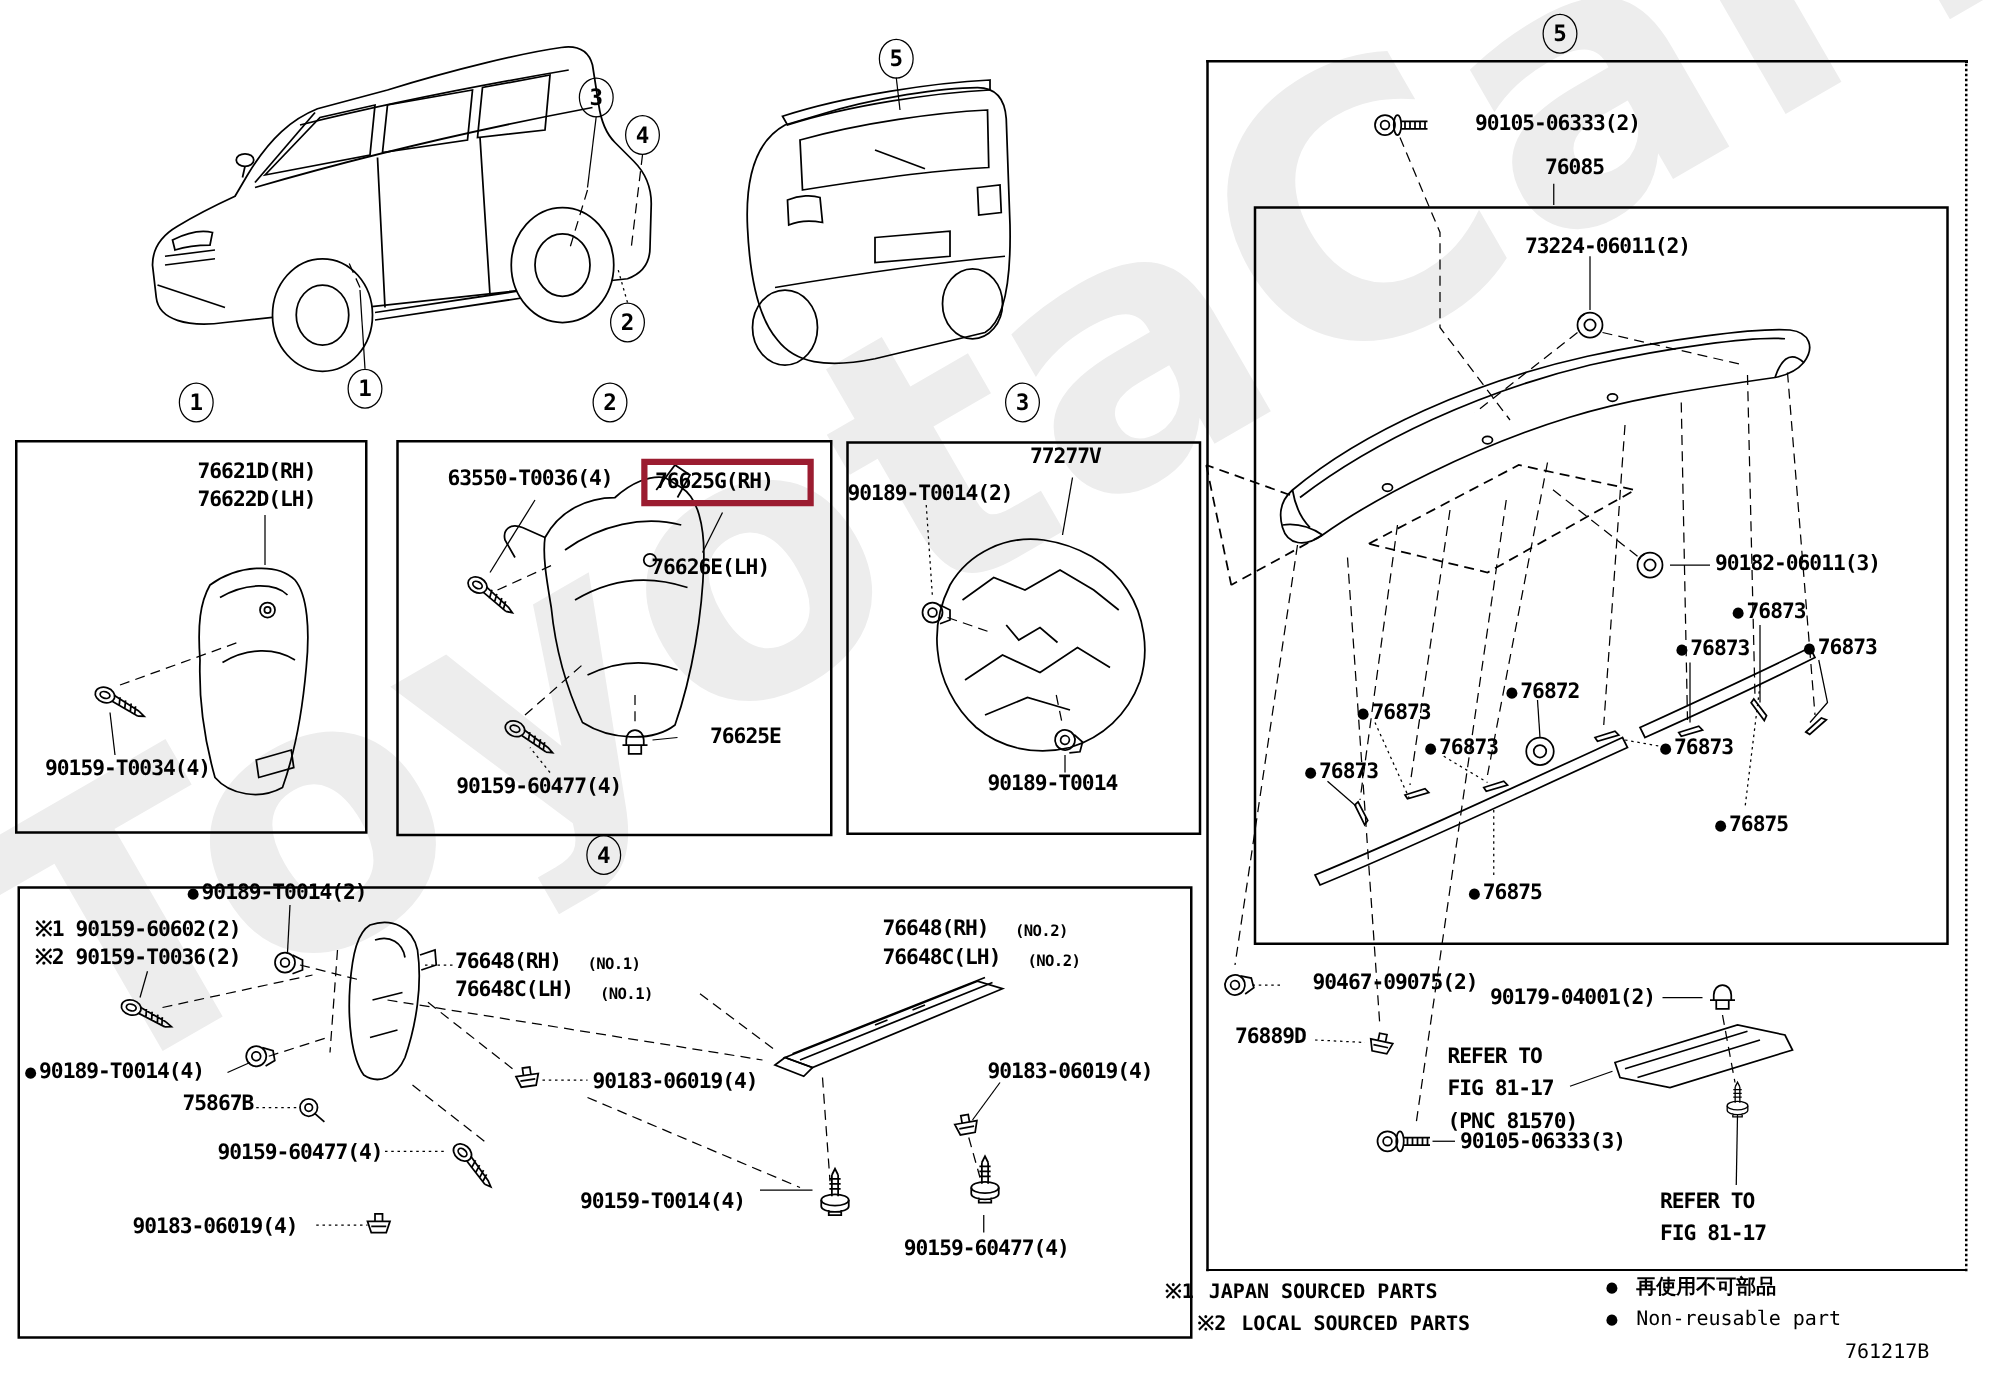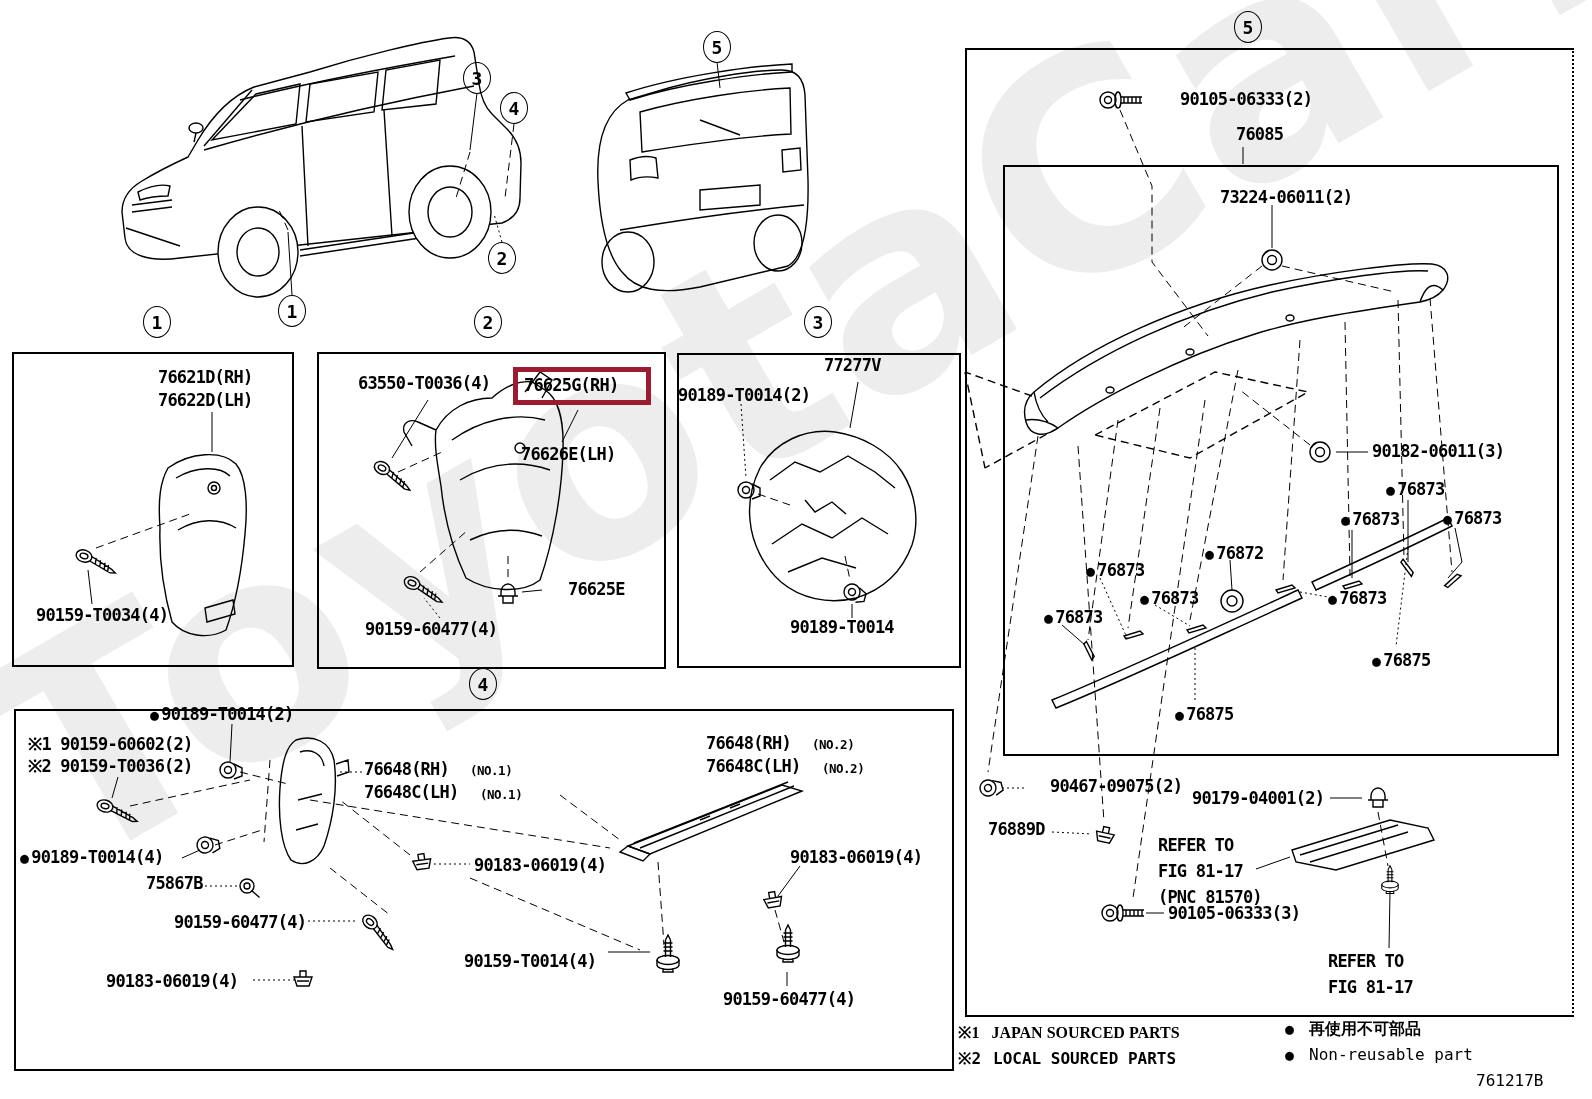--- a/index.html
+++ b/index.html
@@ -353,19 +353,19 @@
   <div class="lbl" style="left:1030px;top:777px;margin-left:20px;">90467-09075(2)</div>
   <div class="lbl" style="left:988px;top:820px;">76889D</div>
   <div class="lbl" style="left:1192px;top:789px;">90179-04001(2)</div>
   <div class="lbl" style="left:1158px;top:836px;">REFER TO</div>
   <div class="lbl" style="left:1158px;top:862px;">FIG 81-17</div>
   <div class="lbl" style="left:1158px;top:888px;text-align:right;">(PNC 81570)</div>
   <div class="lbl" style="left:1168px;top:904px;">90105-06333(3)</div>
   <div class="lbl" style="left:1328px;top:952px;">REFER TO</div>
   <div class="lbl" style="left:1328px;top:978px;">FIG 81-17</div>
 
-  <div class="leg" style="left:958px;top:1021px;font-family:Liberation Serif, serif;"><span>※1</span><span class="gap"></span><span>JAPAN SOURCED PARTS</span></div>
+  <div class="leg" style="left:932px;top:1021px;"><span>※1</span><span class="gap"></span><span>JAPAN SOURCED PARTS</span></div>
   <div class="leg" style="left:958px;top:1047px;"><span>※2</span><span class="gap"></span><span>LOCAL SOURCED PARTS</span></div>
   <div class="leg" style="left:1285px;top:1019px;"><span class="bull">●</span><span class="gap"></span><span class="jp">再使用不可部品</span></div>
   <div class="leg" style="left:1285px;top:1045px;font-weight:normal;"><span class="bull" style="font-weight:bold;">●</span><span class="gap"></span><span>Non-reusable part</span></div>
   <div class="leg" style="left:1476px;top:1071px;font-weight:normal;">761217B</div>
 
 </div>
 
 </body></html>

